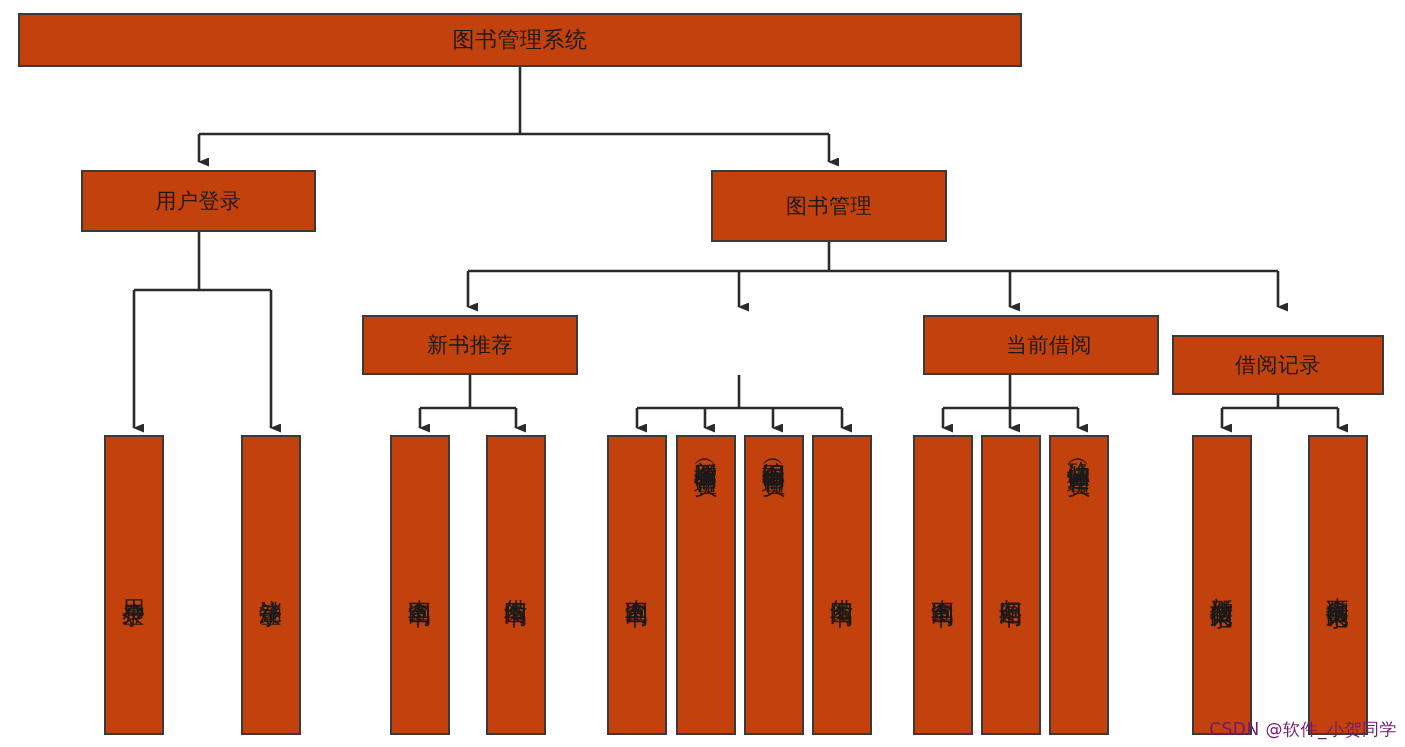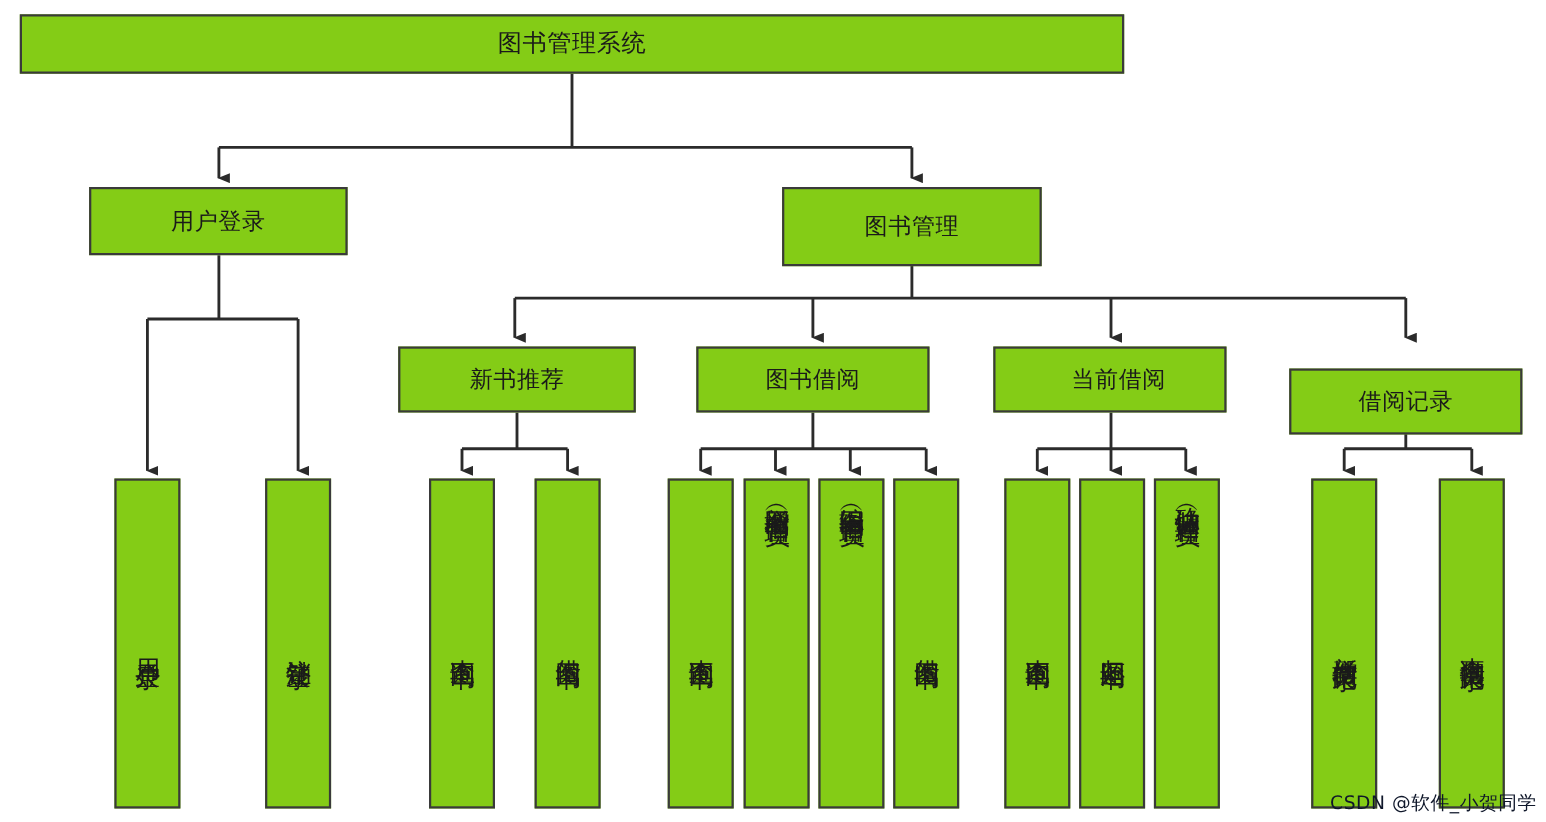--- a/index.html
+++ b/index.html
@@ -22,21 +22,21 @@
     position: absolute;
     left: 0;
     top: 0;
     width: 1405px;
     height: 747px;
     pointer-events: none;
   }
   .node {
     position: absolute;
     box-sizing: border-box;
-    background: #84cc16;
+    background: #c2410c;
     border: 2px solid #3a3a3a;
     display: flex;
     align-items: center;
     justify-content: center;
     color: #1a1a1a;
   }
   .node-label {
     display: block;
     text-align: center;
     line-height: 1.18;
@@ -68,21 +68,21 @@
   
   .node.leaf.centered {
     align-items: center;
     padding-top: 0;
   }
   #watermark {
     position: absolute;
     right: 8px;
     bottom: 6px;
     font-size: 17px;
-    color: #0f172a;
+    color: #701a75;
     letter-spacing: 0.5px;
     white-space: nowrap;
     user-select: none;
   }
 </style>
 </head>
 <body>
 
 <div id="diagram-root">
 
@@ -144,24 +144,21 @@
   <div class="node horiz" style="left:81px; top:170px; width:235px; height:62px;">
     <span class="node-label">用户登录</span>
   </div>
   <div class="node horiz" style="left:711px; top:170px; width:236px; height:72px;">
     <span class="node-label">图书管理</span>
   </div>
 
   <div class="node horiz" style="left:362px; top:315px; width:216px; height:60px;justify-content:center;">
     <span class="node-label">新书推荐</span>
   </div>
-  <div class="node horiz" style="left:633px; top:315px; width:212px; height:60px;">
-    <span class="node-label">图书借阅</span>
-  </div>
-  <div class="node horiz" style="left:903px; top:315px; width:212px; height:60px;padding-left:16px;">
+  <div class="node horiz" style="left:923px; top:315px; width:236px; height:60px;padding-left:16px;">
     <span class="node-label">当前借阅</span>
   </div>
   <div class="node horiz" style="left:1172px; top:315px; width:212px; height:60px;margin-top:20px;">
     <span class="node-label">借阅记录</span>
   </div>
 
   <div class="node leaf centered" style="left:104px; top:435px; width:60px; height:300px;">
     <span class="node-label">用户登录</span>
   </div>
   <div class="node leaf centered" style="left:241px; top:435px; width:60px; height:300px;">

